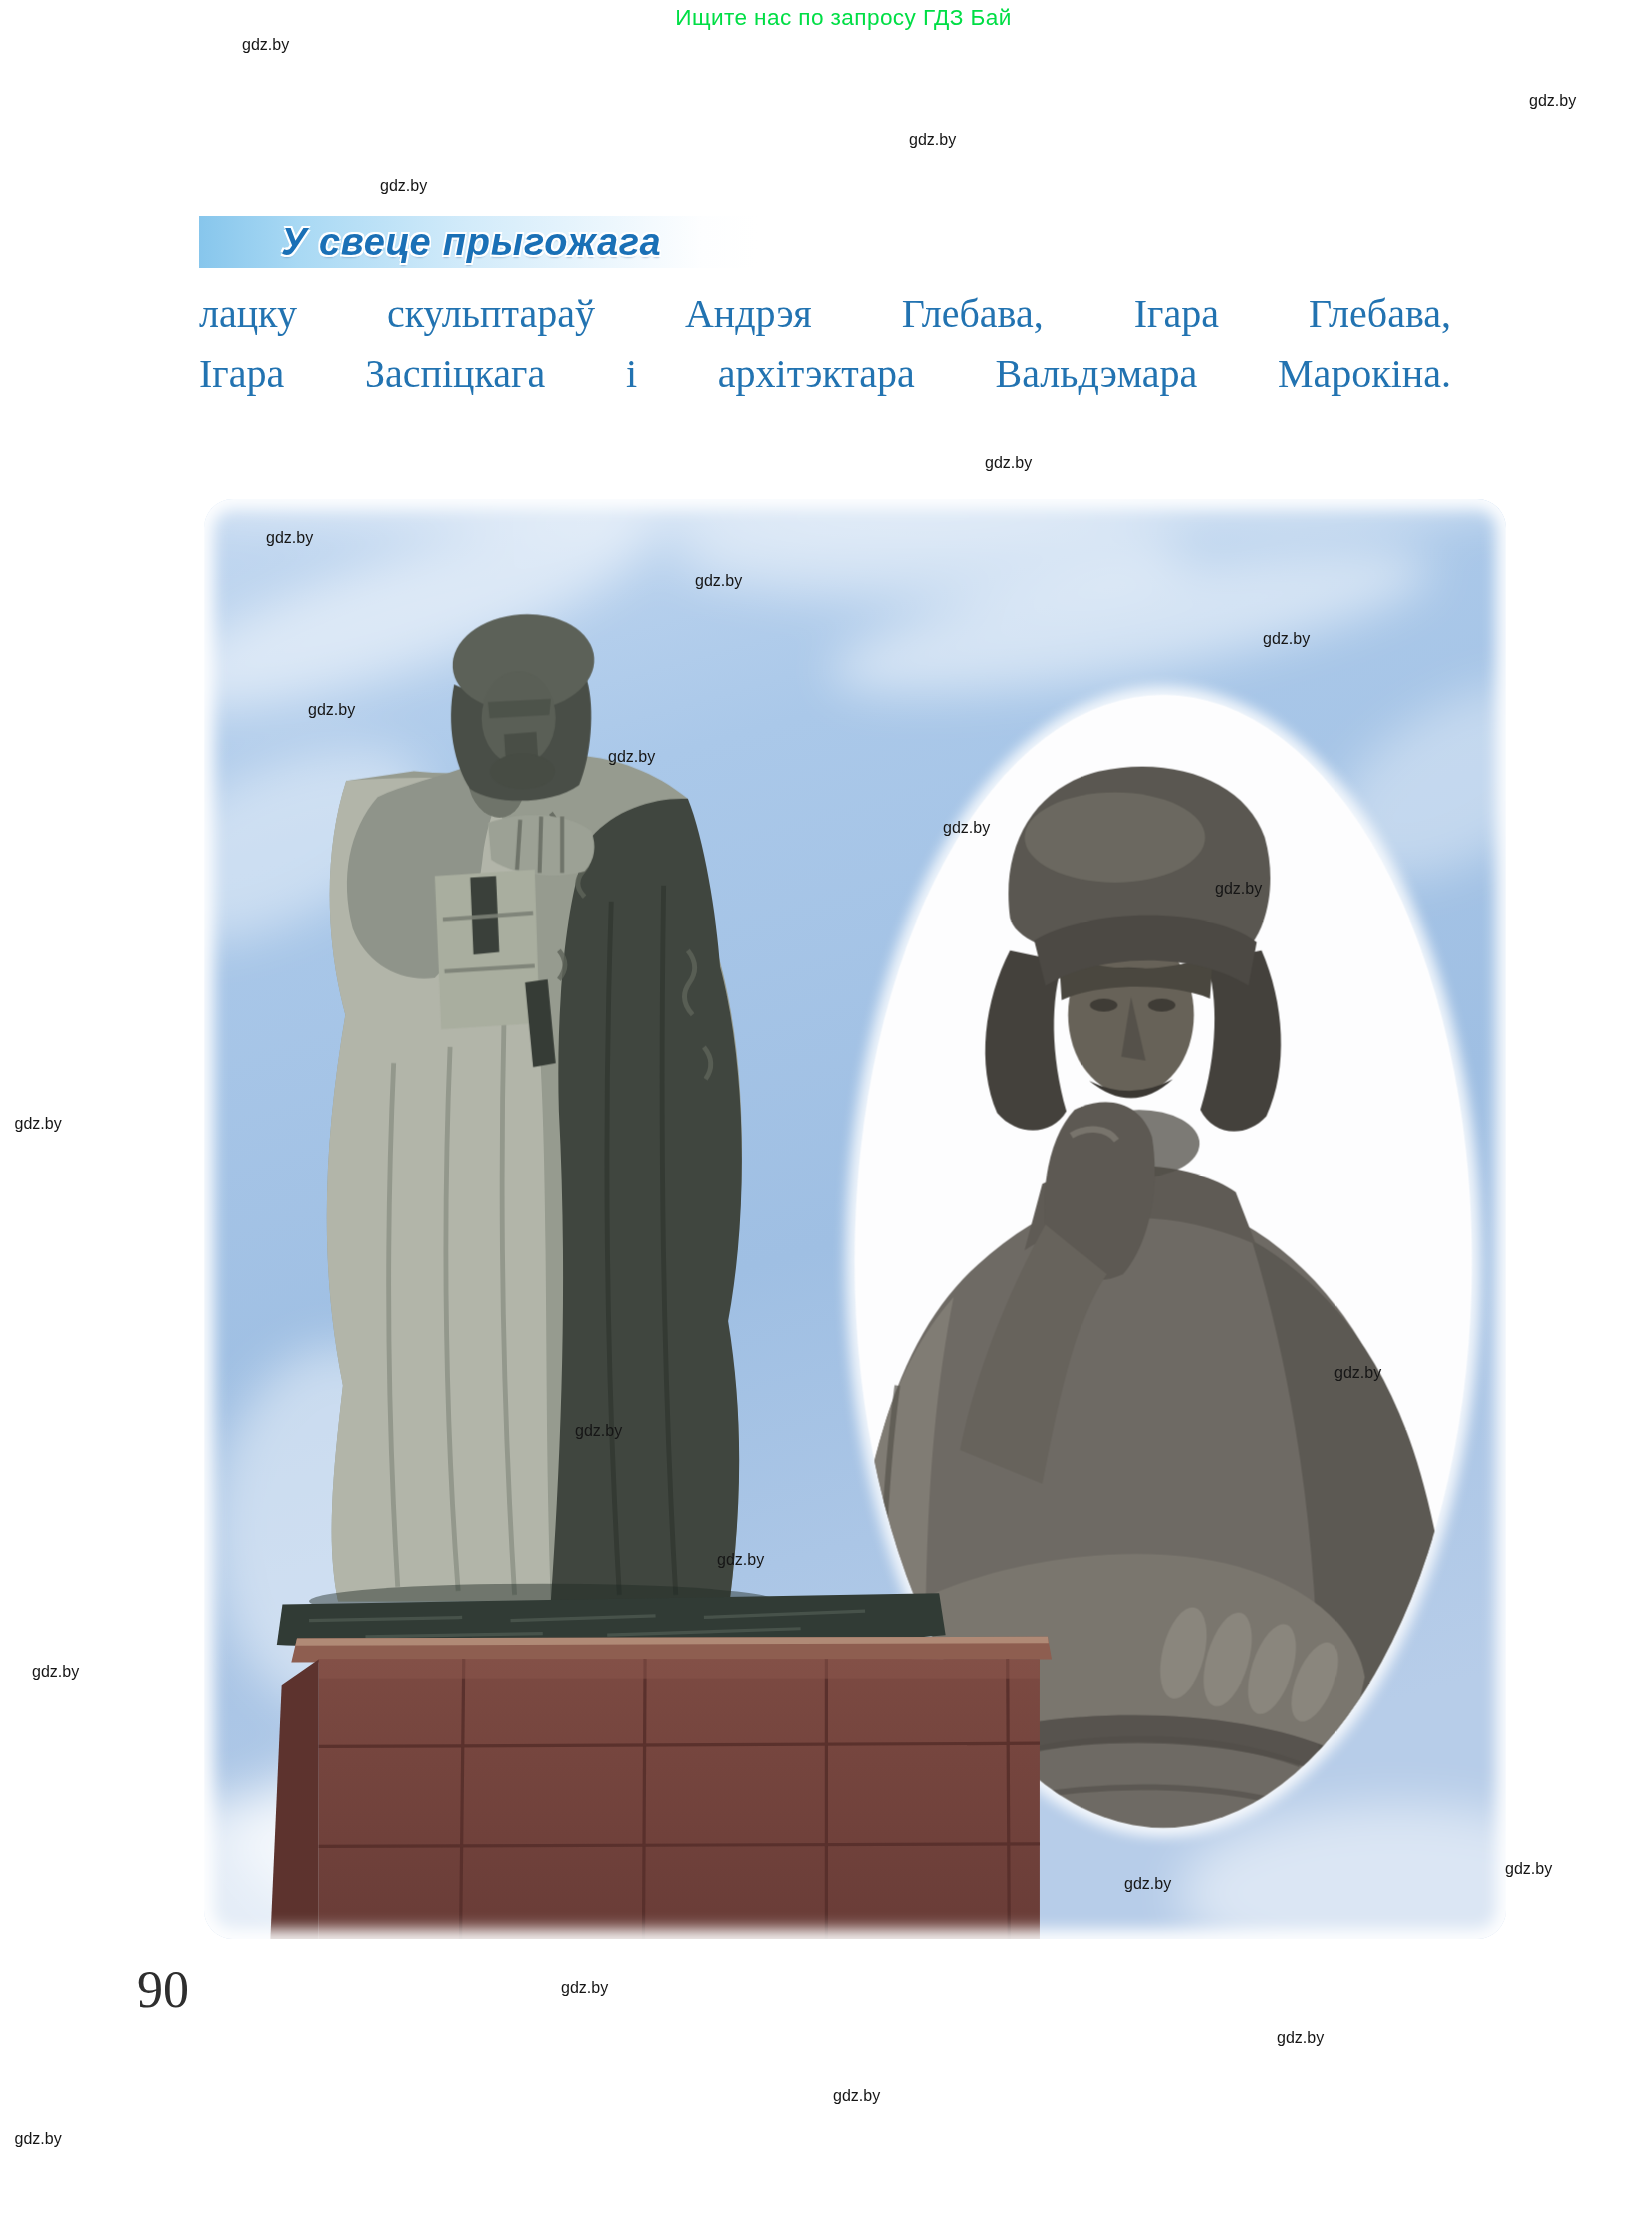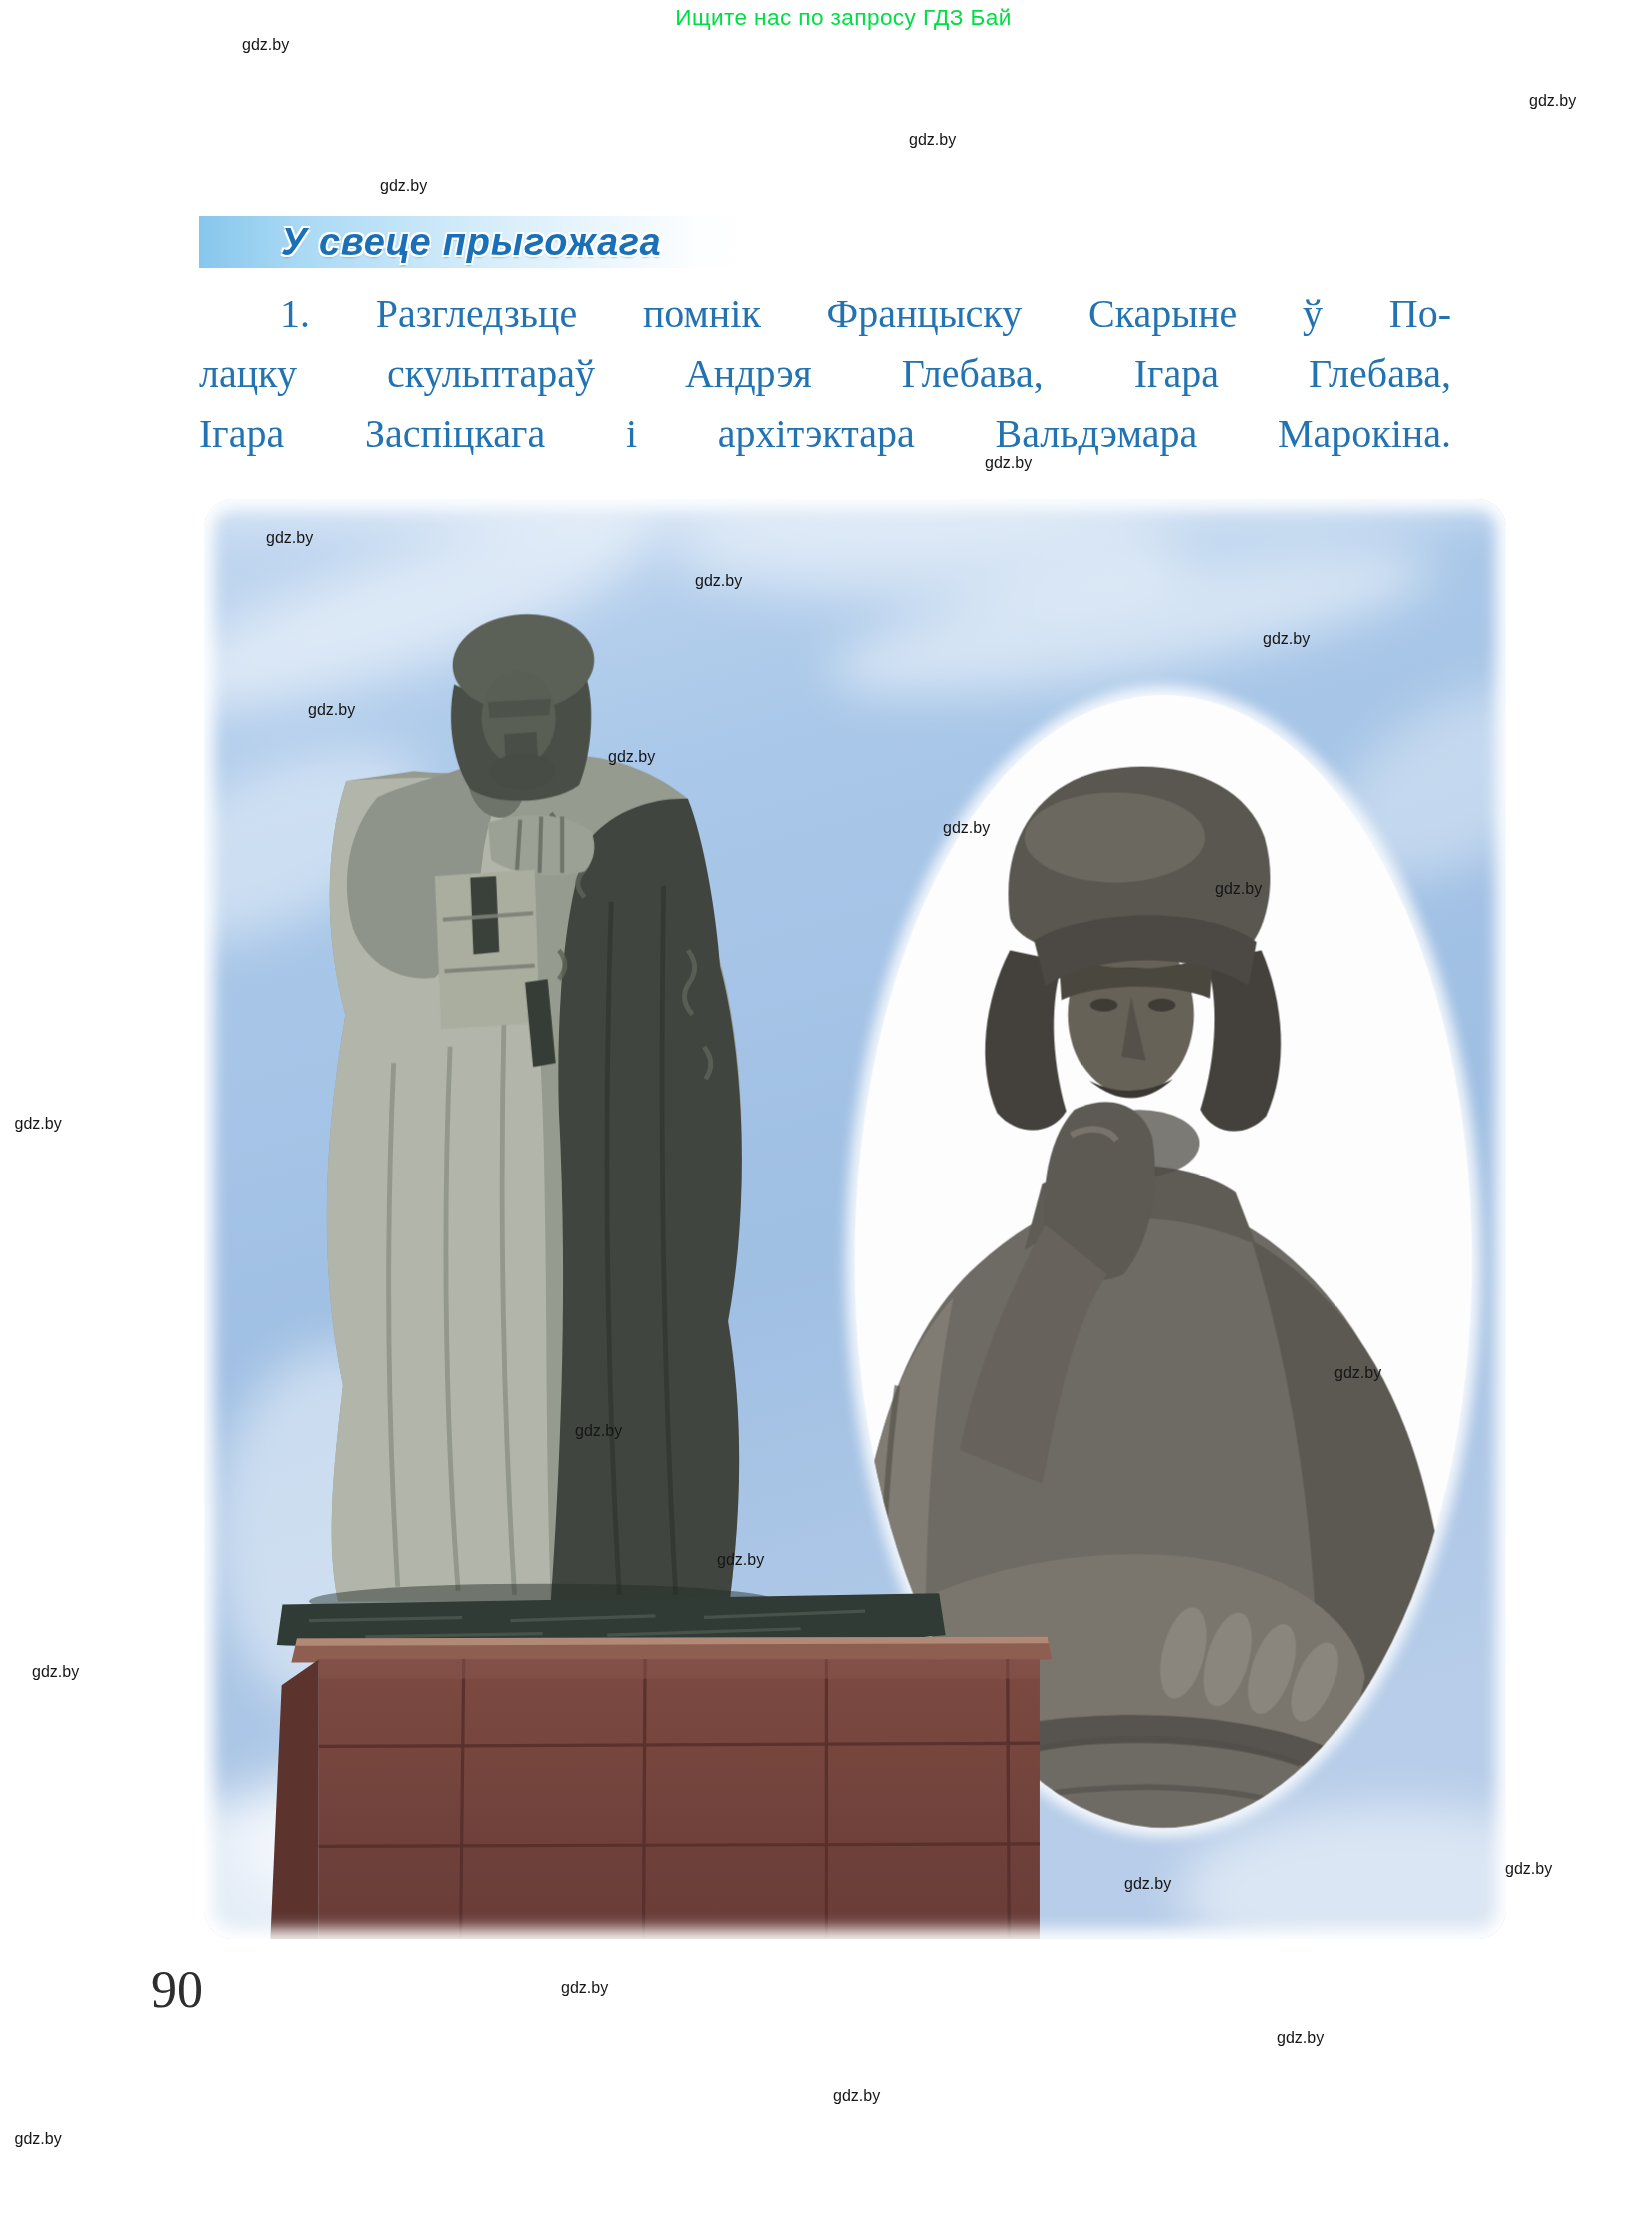--- a/index.html
+++ b/index.html
@@ -18,39 +18,38 @@
         font-family:"Liberation Serif",serif;font-size:40px;color:#2273b1;}
   .task-line{text-align:justify;text-align-last:justify;line-height:60px;white-space:nowrap;}
   .task-line.first{padding-left:81px;}
   .figure{position:absolute;left:204px;top:499px;width:1302px;height:1440px;
         border-radius:29px;overflow:hidden;}
   .figure svg{display:block;width:100%;height:100%;}
   .figure-feather{position:absolute;left:204px;top:499px;width:1302px;height:1440px;
         border-radius:29px;box-shadow:inset 0 0 14.5px 9.7px rgba(255,255,255,.95);
         pointer-events:none;z-index:5;}
   .pagenum{position:absolute;left:137px;top:1960px;font-family:"Liberation Serif",serif;
-        font-size:52px;color:#2e2e2e;margin-left:14px;}
+        font-size:52px;color:#2e2e2e;}
   .footer-links{position:absolute;left:0;top:2170px;width:100%;text-align:center;
         font-size:25px;color:#2543d8;}
   .footer-links .lnk{color:#2543d8;cursor:pointer;}
   .footer-links .sep{padding:0 11.3px;}
 </style>
 </head>
 <body>
 
 <div class="page">
 
   <div class="promo">Ищите нас по запросу ГДЗ Бай</div>
 
   <div class="section-bar">
     <span class="section-title">У свеце прыгожага</span>
   </div>
 
   <div class="task">
-    <div class="task-line first">1. Разгледзьце помнік Францыску Скарыне ў По-</div>
     <div class="task-line">лацку скульптараў Андрэя Глебава, Ігара Глебава,</div>
     <div class="task-line">Ігара Заспіцкага і архітэктара Вальдэмара Марокіна.</div>
   </div>
 
   <div class="figure">
     <svg viewBox="0 0 1615 1787" xmlns="http://www.w3.org/2000/svg">
       <defs>
         <linearGradient id="sky" x1="0" y1="0" x2="0.25" y2="1">
           <stop offset="0" stop-color="#c4d9f1"></stop>
           <stop offset="0.25" stop-color="#aac8e9"></stop>

